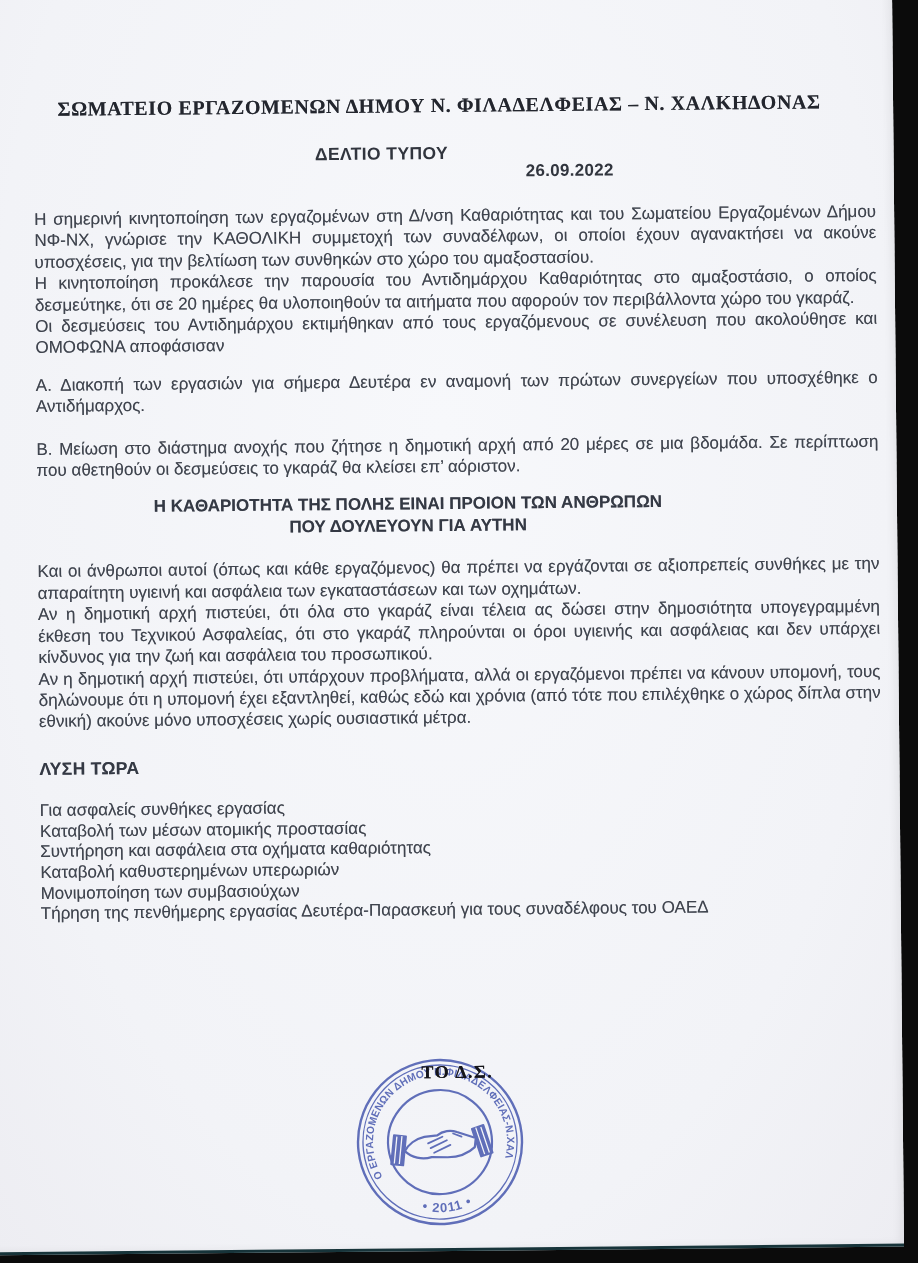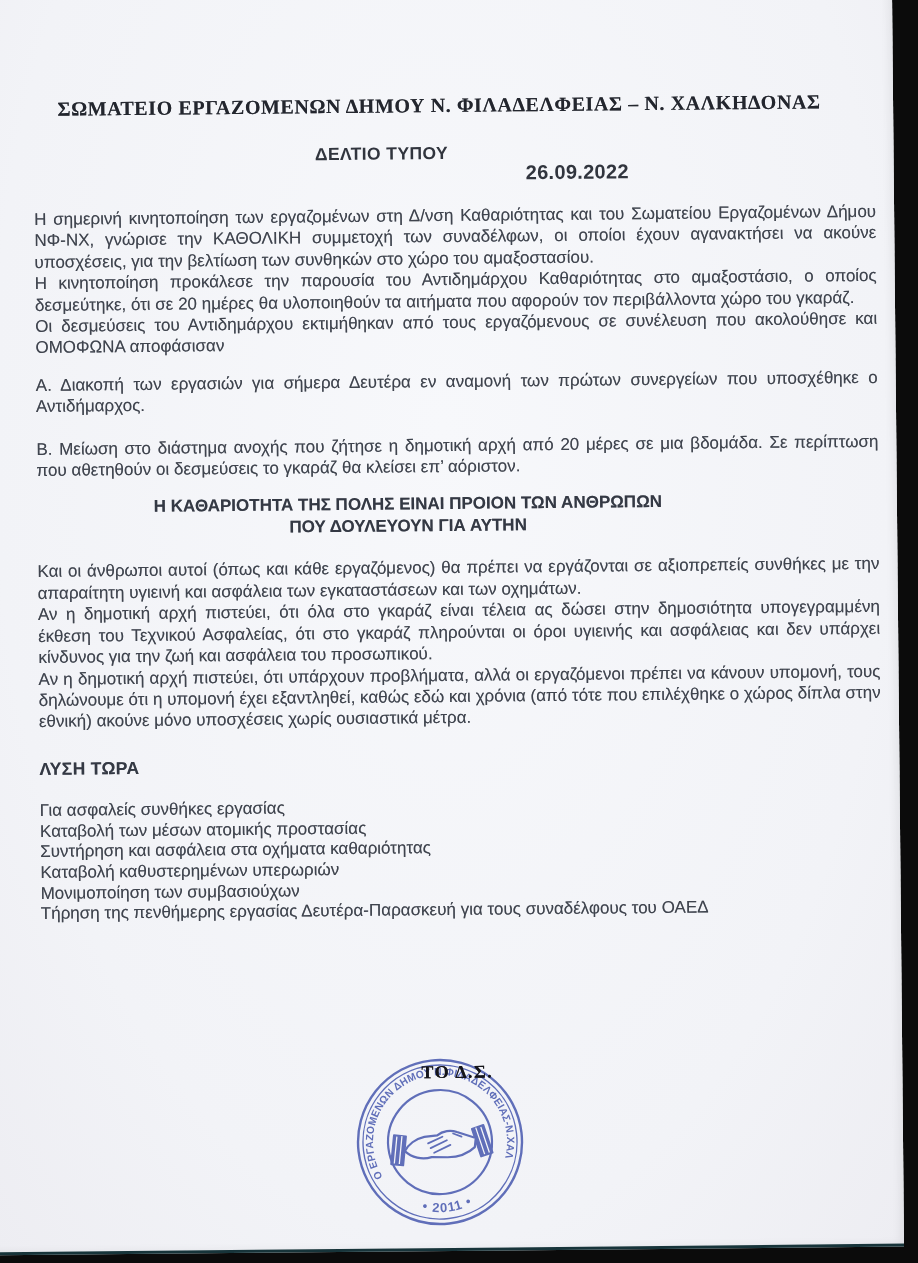--- a/index.html
+++ b/index.html
@@ -42,21 +42,21 @@
     text-align: center;
     transform: translateX(-58px);
     font-weight: bold;
     font-size: 17.5px;
     color: #31353e;
     letter-spacing: 0.4px;
   }
   .doc-date {
     position: absolute; top: 174px; left: 540px;
     font-weight: bold;
-    font-size: 20px;
+    font-size: 17px;
     color: #31353e;
     letter-spacing: 0.3px;
   }
   .body-text {
     position: absolute; top: 217px; left: 48px;
     width: 842px;
     font-size: 17px;
     line-height: 21.4px;
     color: #3f444e;
     text-align: justify;

